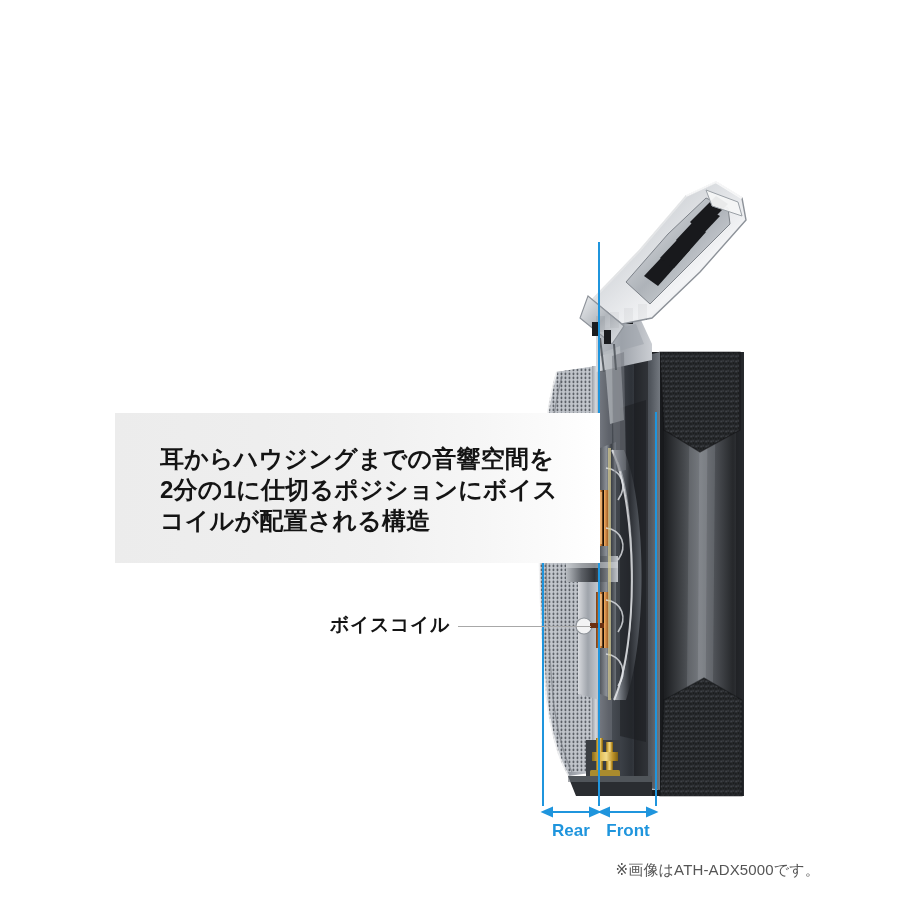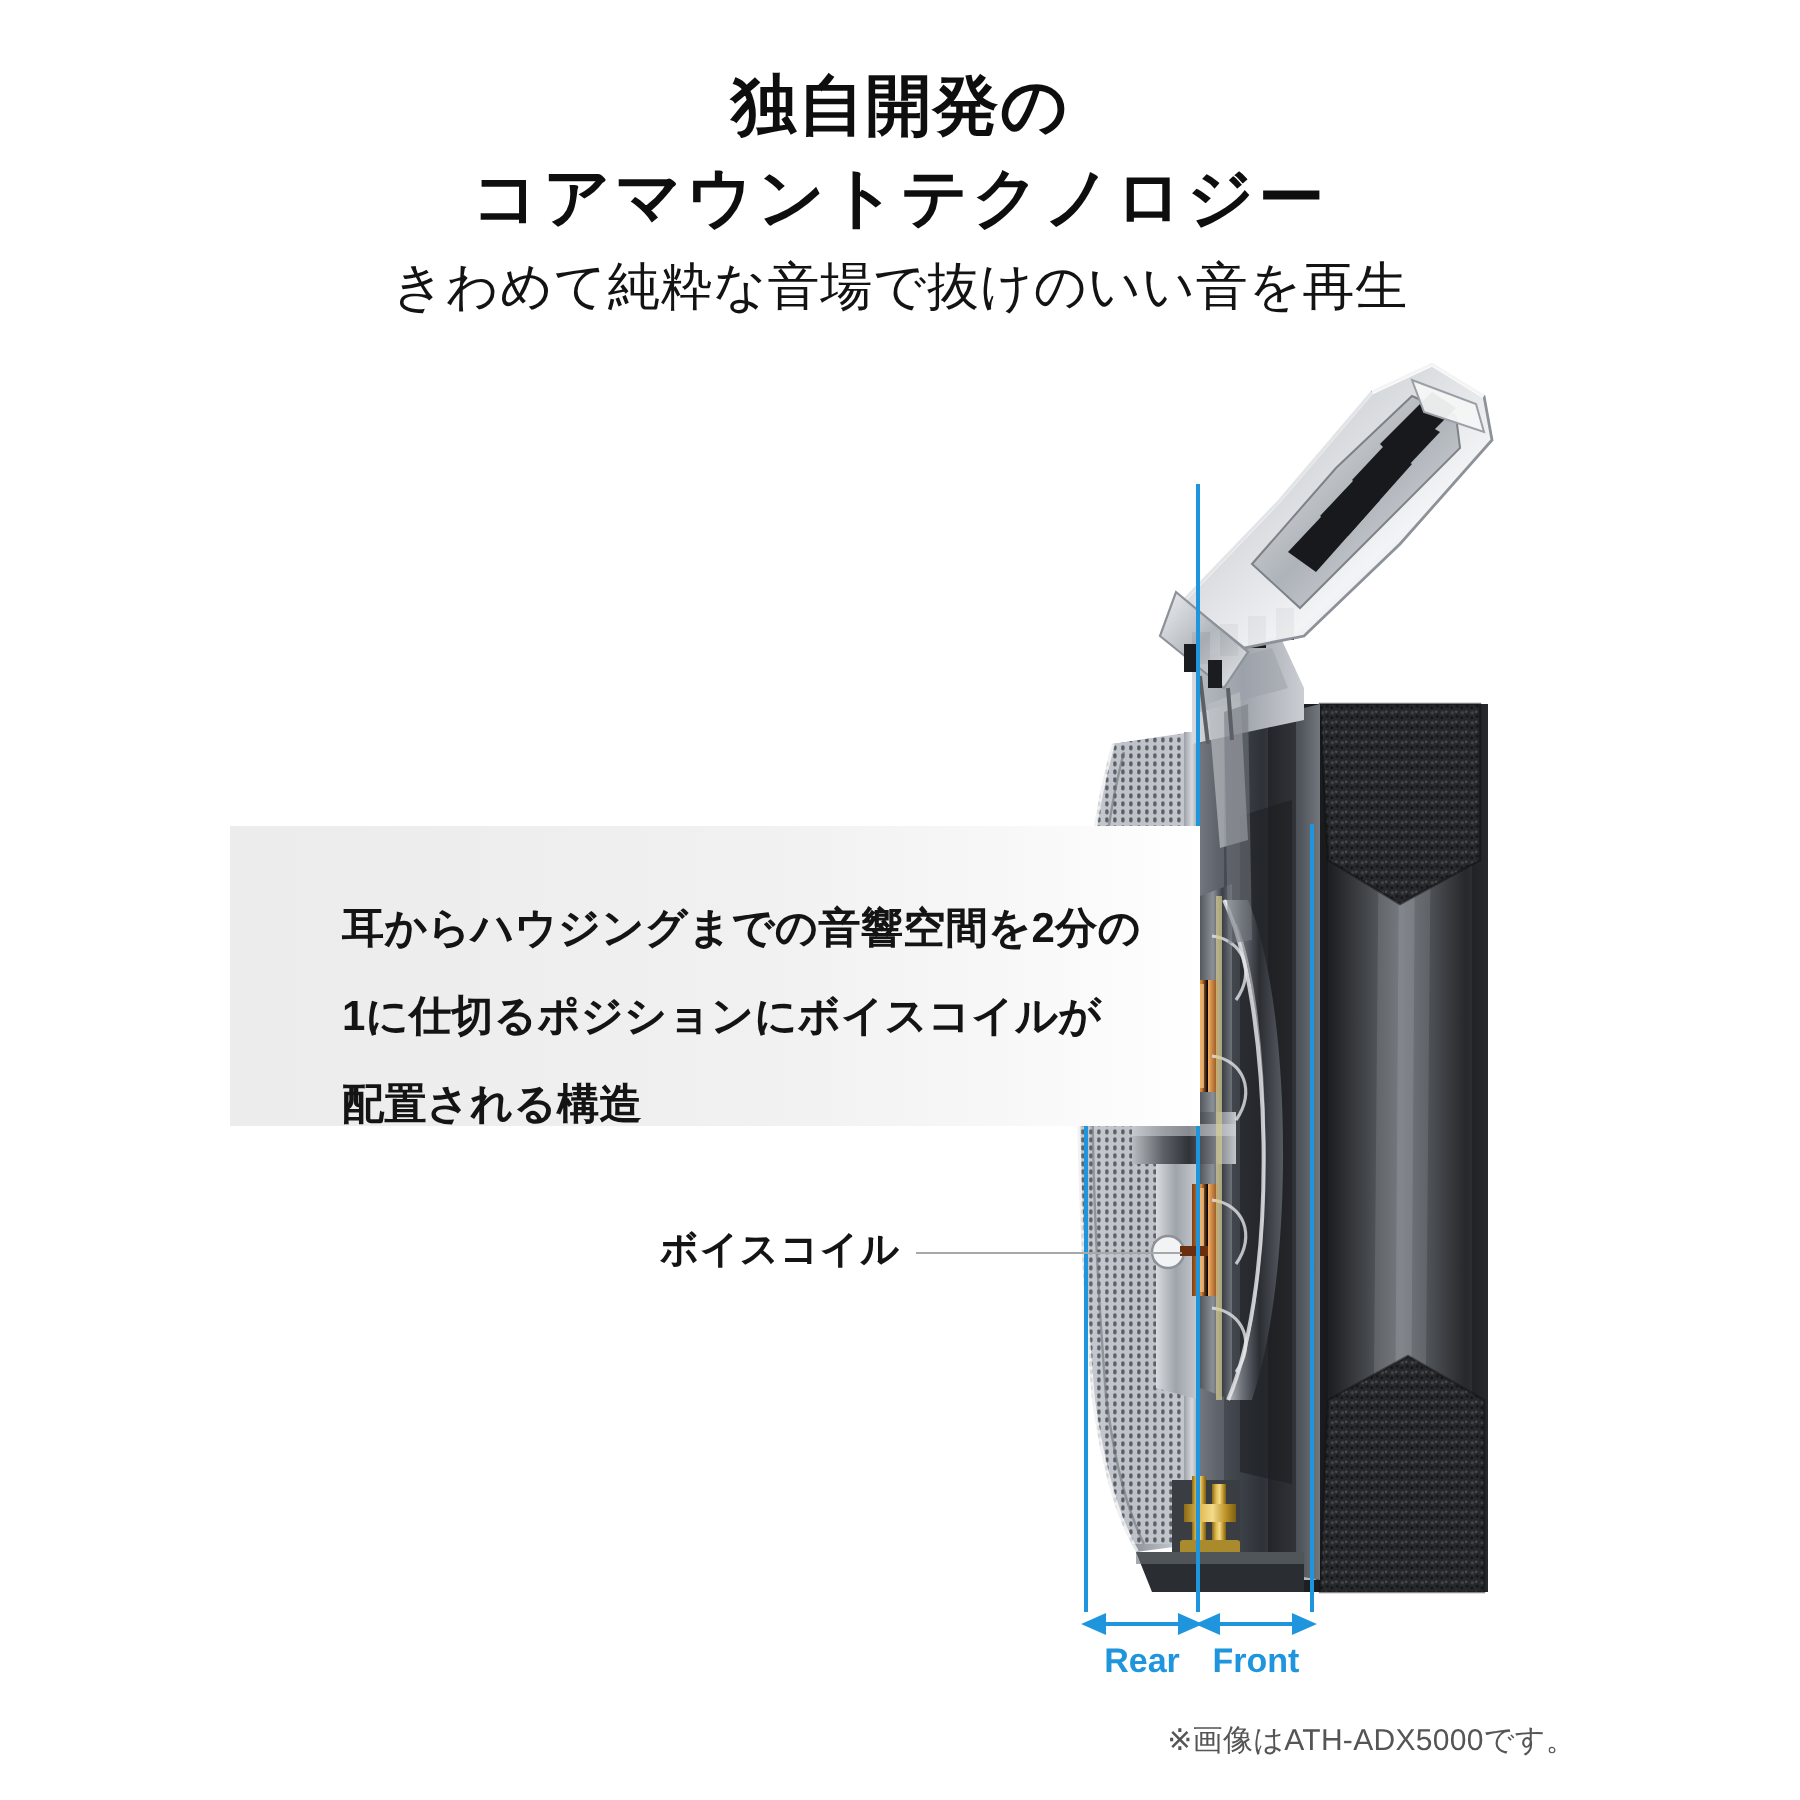--- a/index.html
+++ b/index.html
@@ -48,26 +48,25 @@
     left: 115px; top: 413px;
     width: 485px; height: 150px;
     background: linear-gradient(to right,
         #ececec 0%, #eeeeee 30%, #f1f1f1 55%,
         #f6f6f6 75%, #fbfbfb 90%, #ffffff 100%);
   }
   .callout-text {
     position: absolute;
     left: 45px; top: 30px;
     width: 400px;
-    font-size: 21px;
-    line-height: 44px;
+    font-size: 24px;
+    line-height: 31px;
     font-weight: 700;
     color: #141414;
     letter-spacing: 0.01em;
-    margin-left: 11px;
   }
 
   
   .vc-label {
     position: absolute;
     left: 330px; top: 612px;
     font-size: 19px;
     font-weight: 700;
     color: #141414;
     letter-spacing: 0.03em;
@@ -78,21 +77,21 @@
     left: 458px; top: 626px;
     width: 133px; height: 1px;
     background: #a8a8a8;
   }
 
   
   .caption {
     position: absolute;
     left: 0; top: 861px;
     width: 900px;
-    padding-right: 112px;
+    padding-right: 80px;
     box-sizing: border-box;
     text-align: right;
     font-size: 15px;
     font-weight: 400;
     color: #555555;
     letter-spacing: 0.01em;
   }
 
   
   .product {
@@ -358,25 +357,20 @@
         <line x1="603" y1="812" x2="653" y2="812"></line>
         <polygon points="600,812 609,808 609,816"></polygon>
         <polygon points="656,812 647,808 647,816"></polygon>
       </g>
 
       <text x="571" y="836" text-anchor="middle" font-family="Liberation Sans, sans-serif" font-size="17" font-weight="700" fill="#1f95dd">Rear</text>
       <text x="628" y="836" text-anchor="middle" font-family="Liberation Sans, sans-serif" font-size="17" font-weight="700" fill="#1f95dd">Front</text>
     </svg>
   </div>
 
-  <div class="heading-block">
-    <div class="h-line1">独自開発の</div>
-    <div class="h-line2">コアマウントテクノロジー</div>
-    <div class="h-line3">きわめて純粋な音場で抜けのいい音を再生</div>
-  </div>
 
   <div class="callout">
     <div class="callout-text">耳からハウジングまでの音響空間を2分の1に仕切るポジションにボイスコイルが配置される構造</div>
   </div>
 
   <div class="vc-label">ボイスコイル</div>
   <div class="vc-leader"></div>
 
   <div class="caption">※画像はATH-ADX5000です。</div>
 

